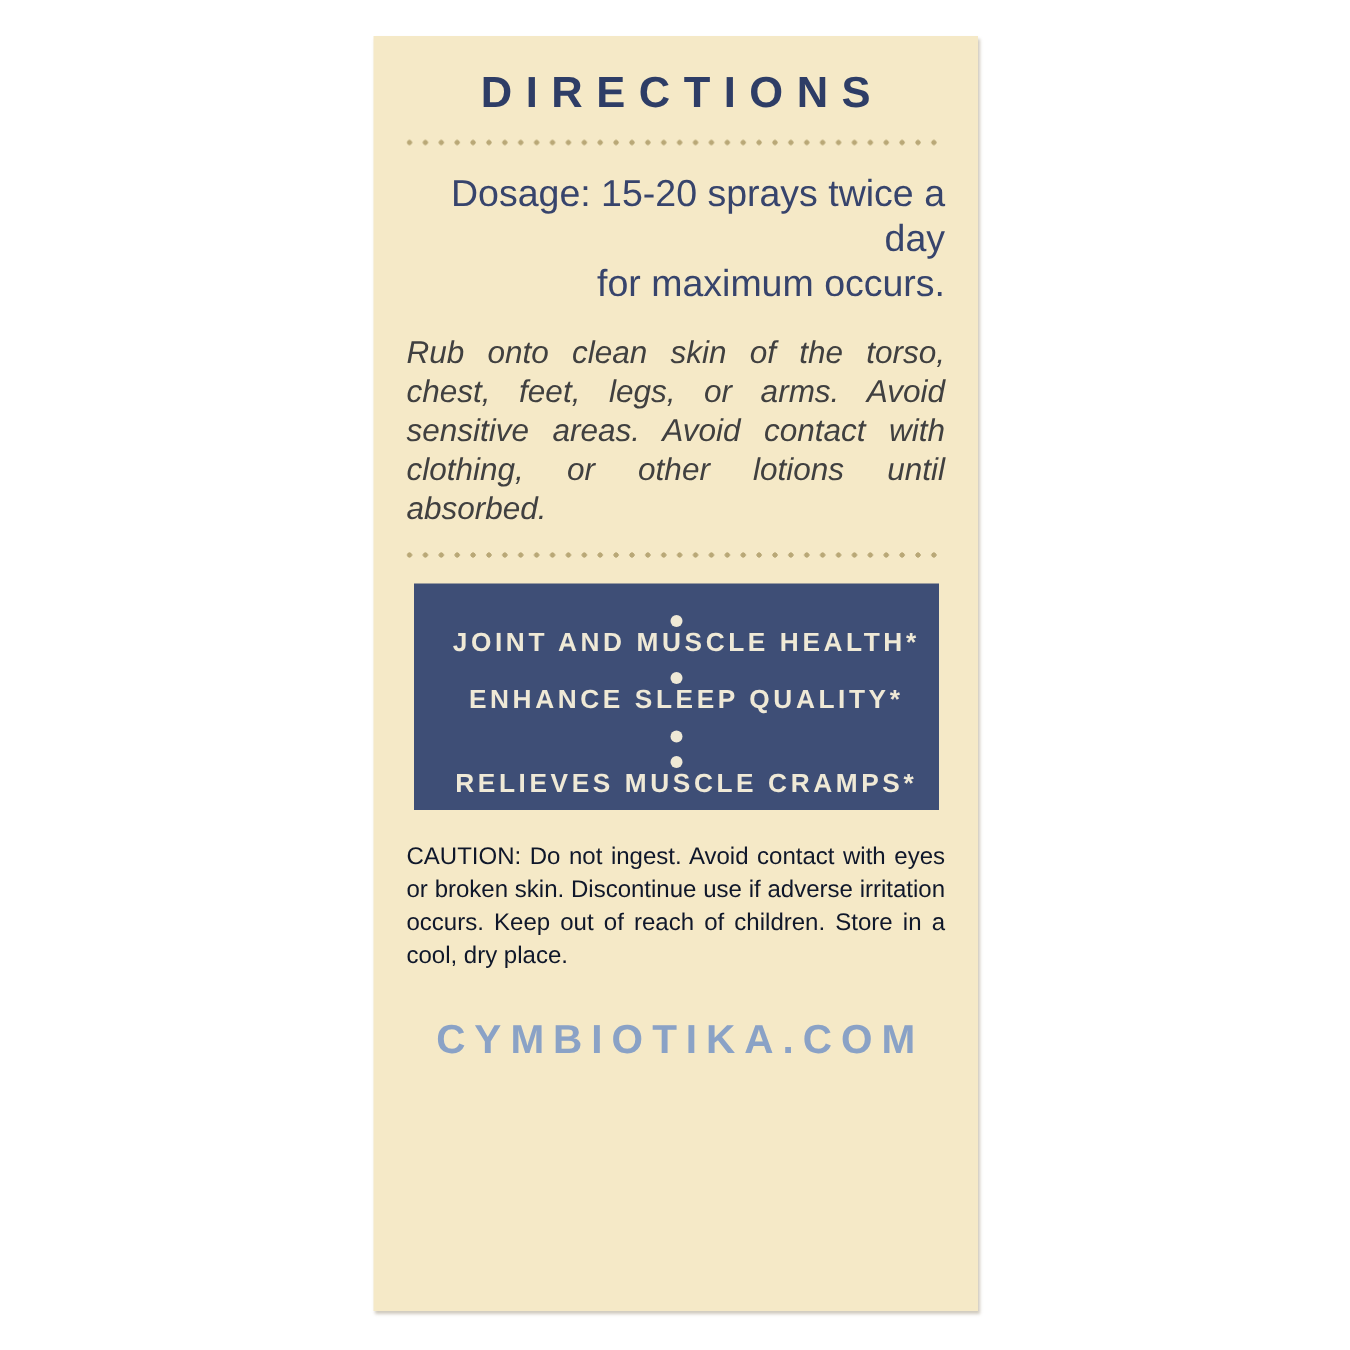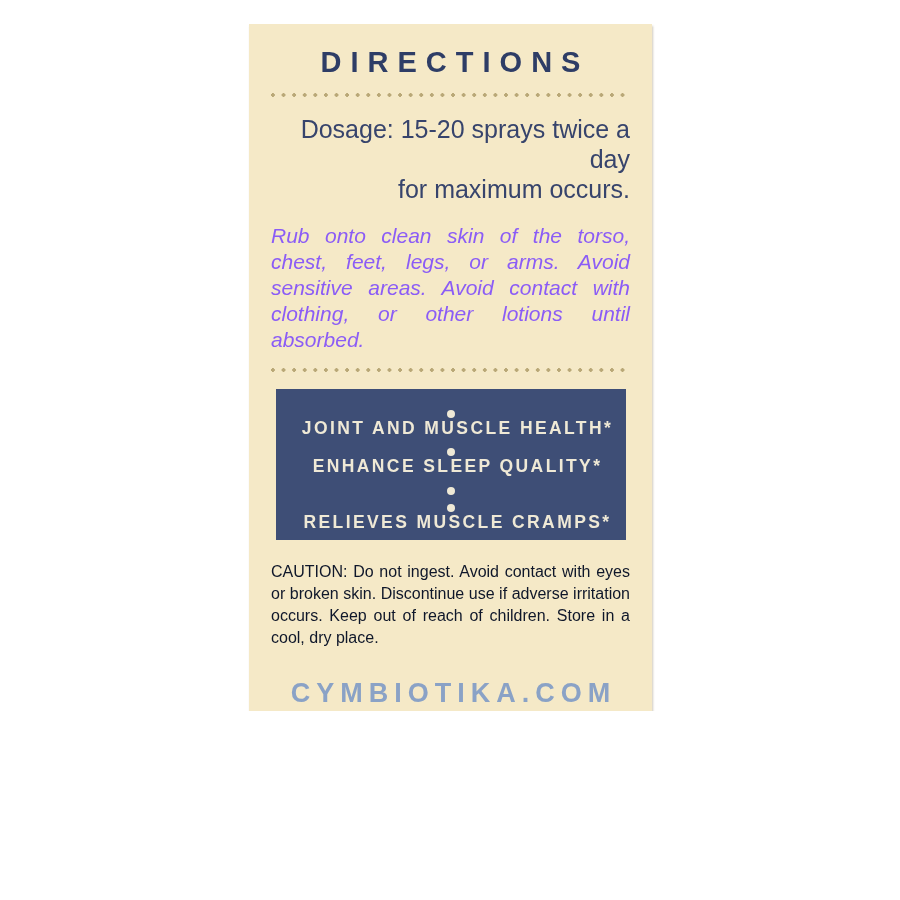--- a/index.html
+++ b/index.html
@@ -6,21 +6,21 @@
     margin: 0;
     padding: 0;
     width: 900px;
     height: 900px;
     background: #ffffff;
     font-family: "Liberation Sans", sans-serif;
   }
   .stage {
     position: relative;
     width: 900px;
-    height: 711px;
+    height: 900px;
     background: #ffffff;
     overflow: hidden;
   }
   .label-panel {
     position: absolute;
     left: 249px;
     top: 24px;
     width: 403px;
     height: 850px;
     box-sizing: border-box;
@@ -48,21 +48,21 @@
   .dosage {
     margin: 17px 0 0 0;
     text-align: right;
     color: #37446c;
     font-size: 25px;
     line-height: 30px;
   }
   .application-note {
     margin: 19px 0 0 0;
     font-style: italic;
-    color: #8b5cf6;
+    color: #404040;
     font-size: 21px;
     line-height: 26px;
     text-align: justify;
     hyphens: manual;
   }
   .divider-2 { margin-top: 15px; }
   .benefits-box {
     box-sizing: border-box;
     width: 350px;
     height: 151px;

